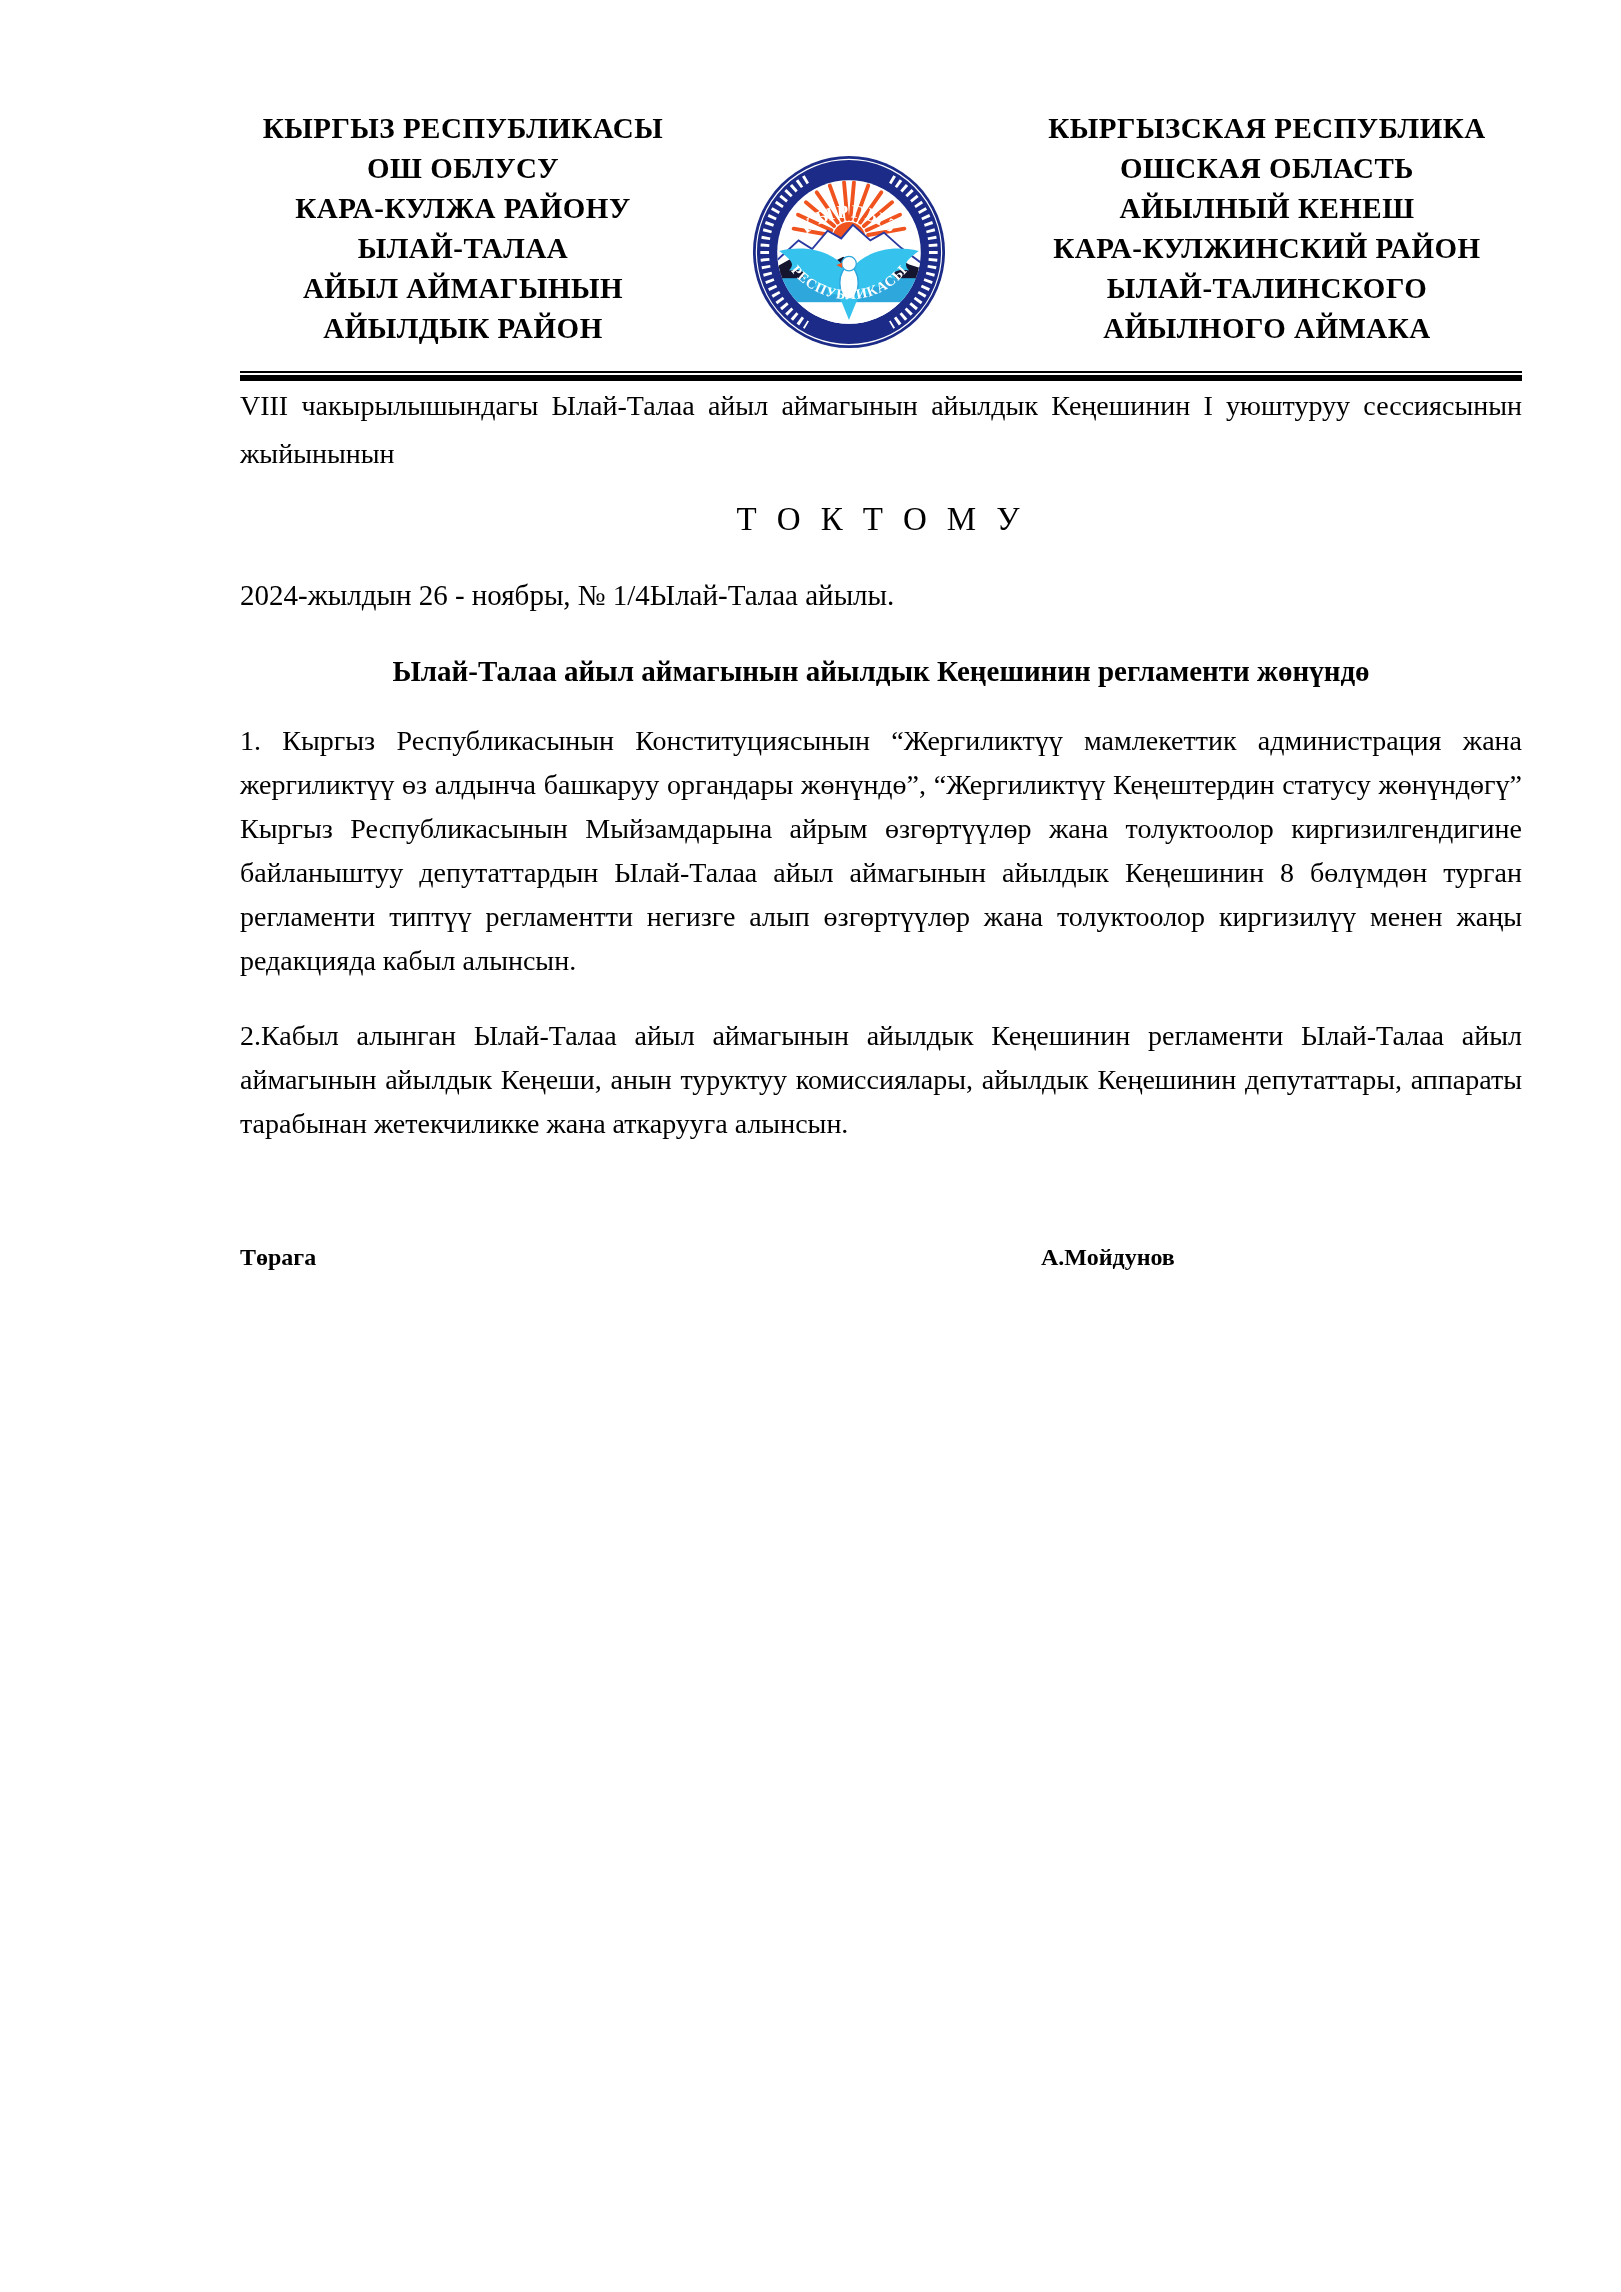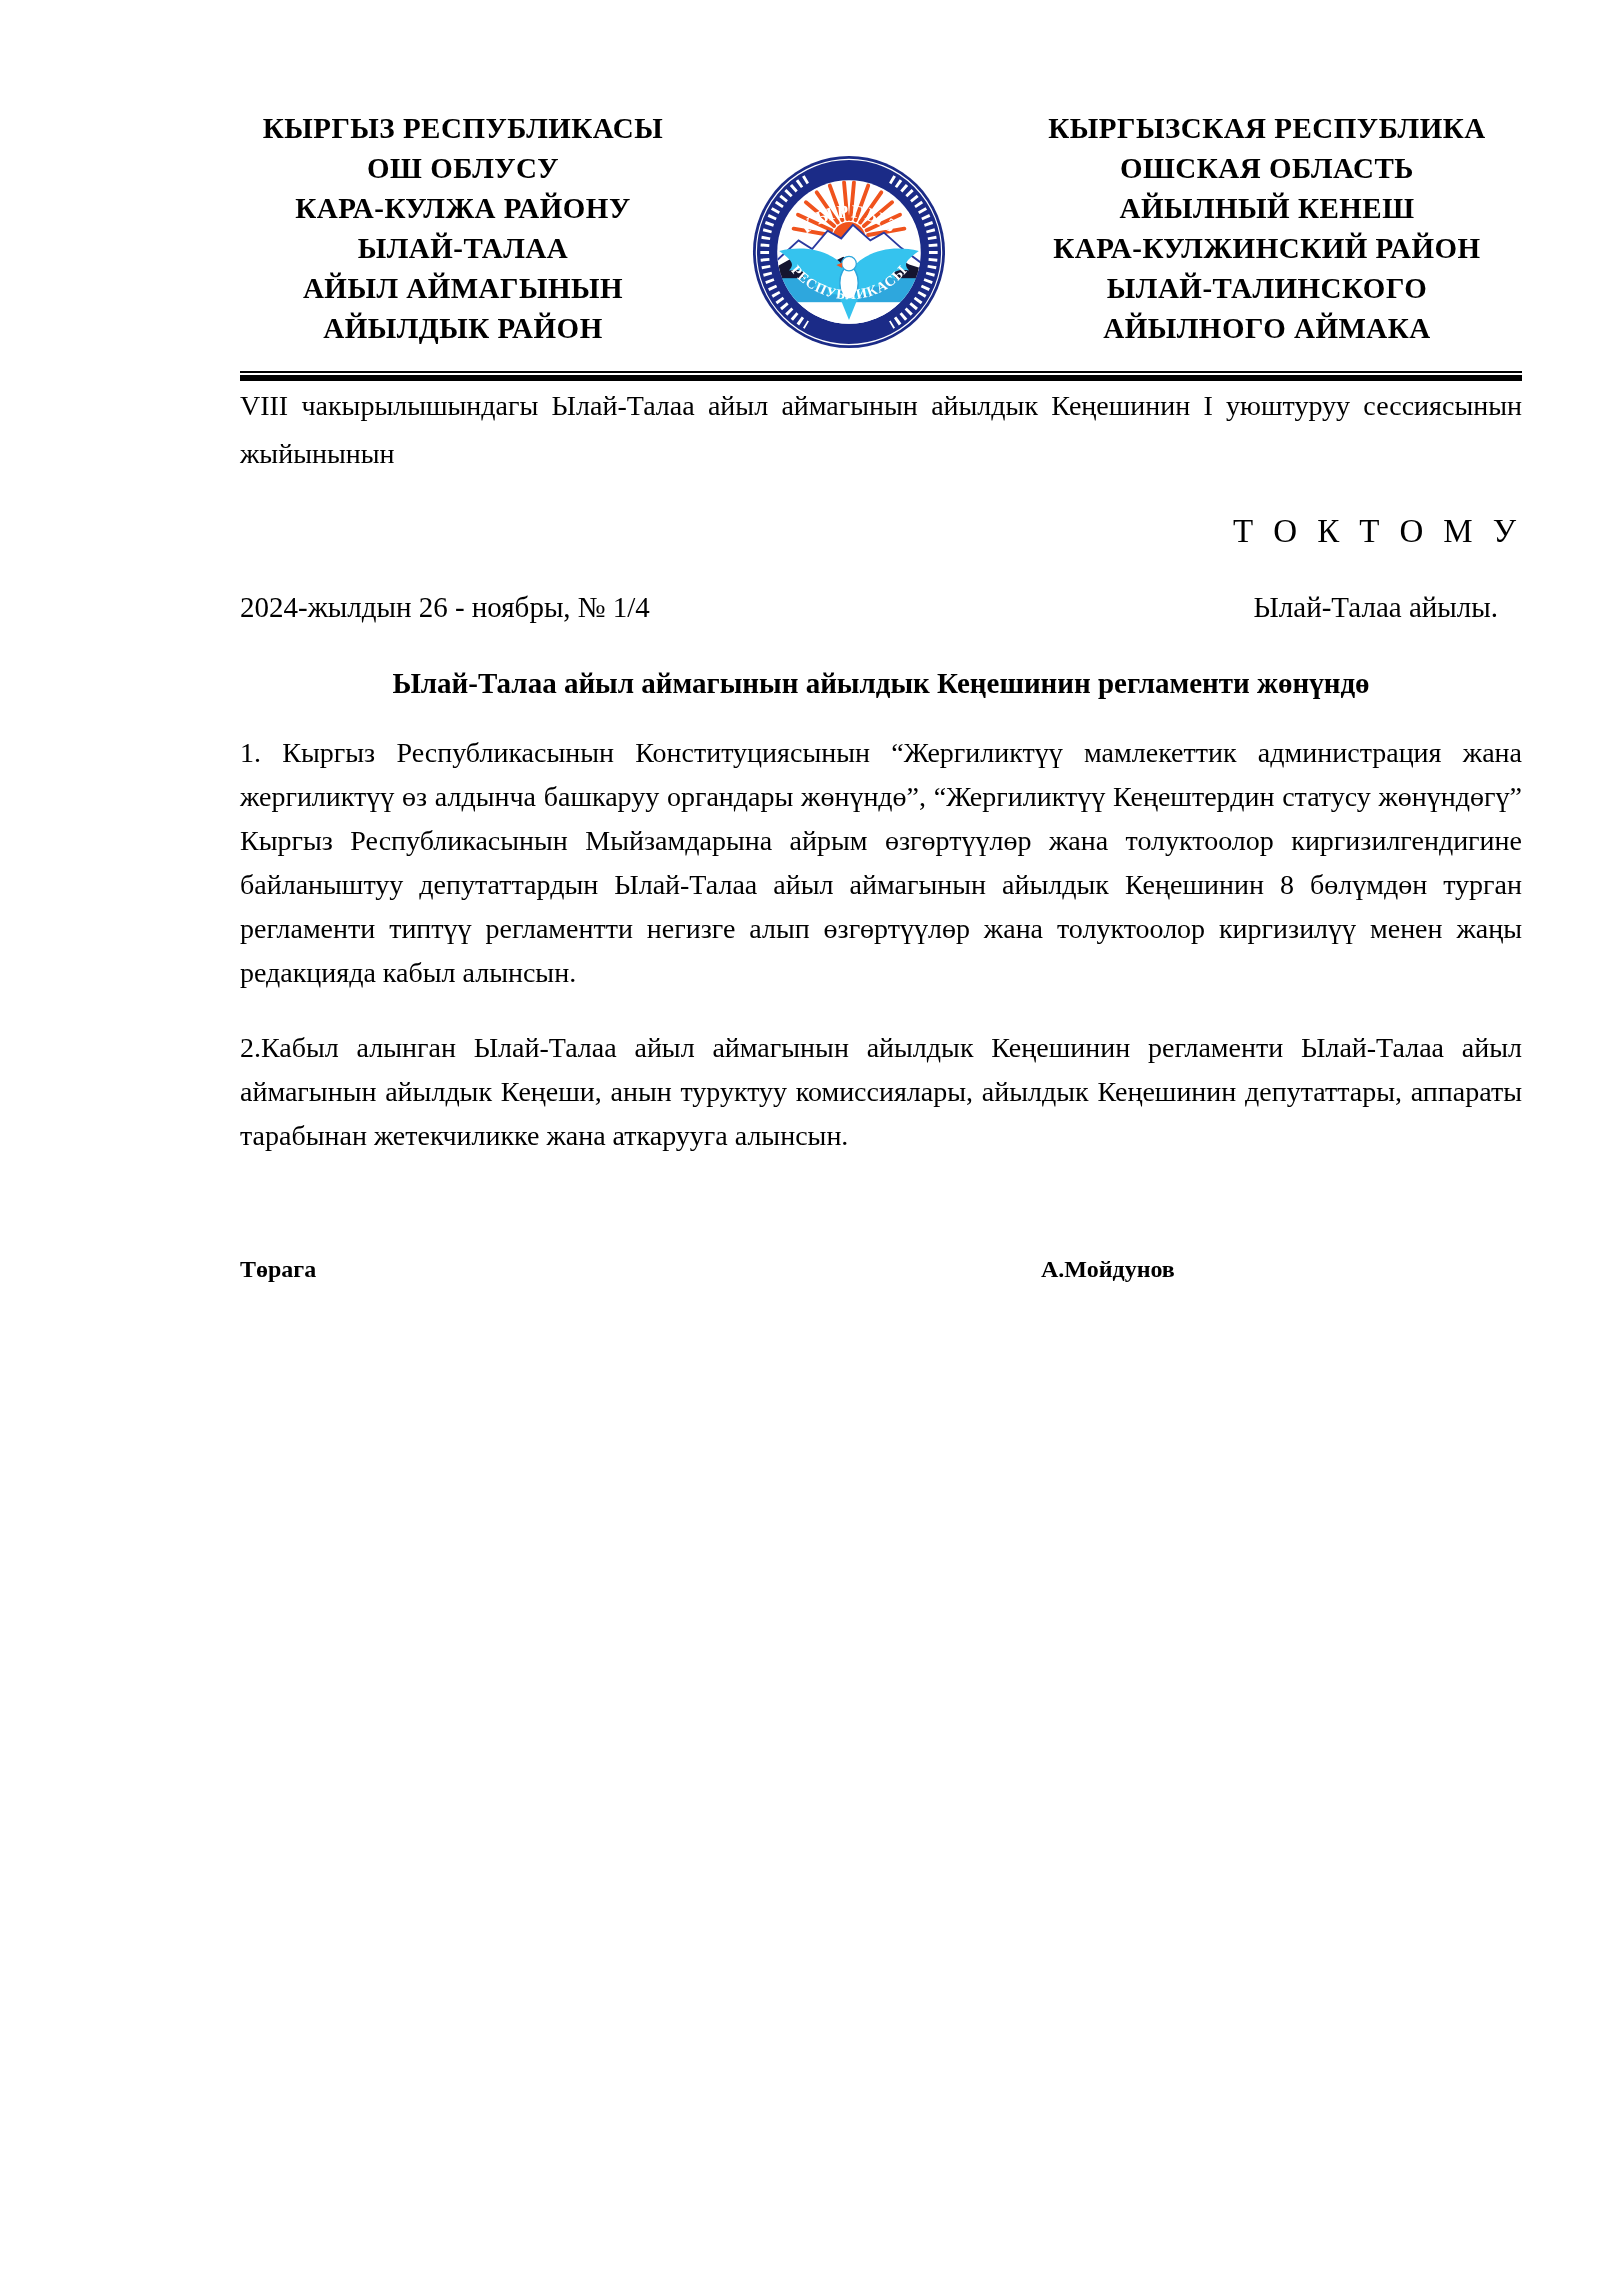--- a/index.html
+++ b/index.html
@@ -15,23 +15,23 @@
   .content { position:absolute; left:240px; top:108px; width:1282px; }
 
   .letterhead { display:grid; grid-template-columns:446px 1fr 510px; align-items:start; }
   .hcol { font-weight:bold; font-size:29px; line-height:40px; text-align:center; letter-spacing:0.5px; }
   .emblem-wrap { display:flex; justify-content:center; padding-top:45px; }
 
   .rule { margin-top:19.6px; border-top:2px solid #000; border-bottom:6.9px solid #000; height:2.9px; }
 
   .intro { margin:1px 0 0; font-size:28px; line-height:48px; text-align:justify; }
 
-  .doc-title { margin-top:35px; text-align:right; font-size:33px; letter-spacing:5.9px; }
+  .doc-title { margin-top:23px; text-align:center; font-size:33px; letter-spacing:5.9px; }
 
-  .meta-row { margin-top:41px; display:flex; justify-content:space-between; font-size:29px; }
+  .meta-row { margin-top:41px; display:flex; font-size:29px; }
   .meta-place { margin-right:24px; }
 
   .subject { margin-top:43px; text-align:center; font-weight:bold; font-size:29px; }
 
   .body { font-size:28px; line-height:44px; text-align:justify; margin:0; }
   .preamble { margin-top:43px; text-indent:37px; }
   .item { margin-top:31px; }
 
   .signature { margin-top:98px; position:relative; font-weight:bold; font-size:24px; height:41px; }
   .sig-name { position:absolute; left:801px; top:0;text-align:right; }

